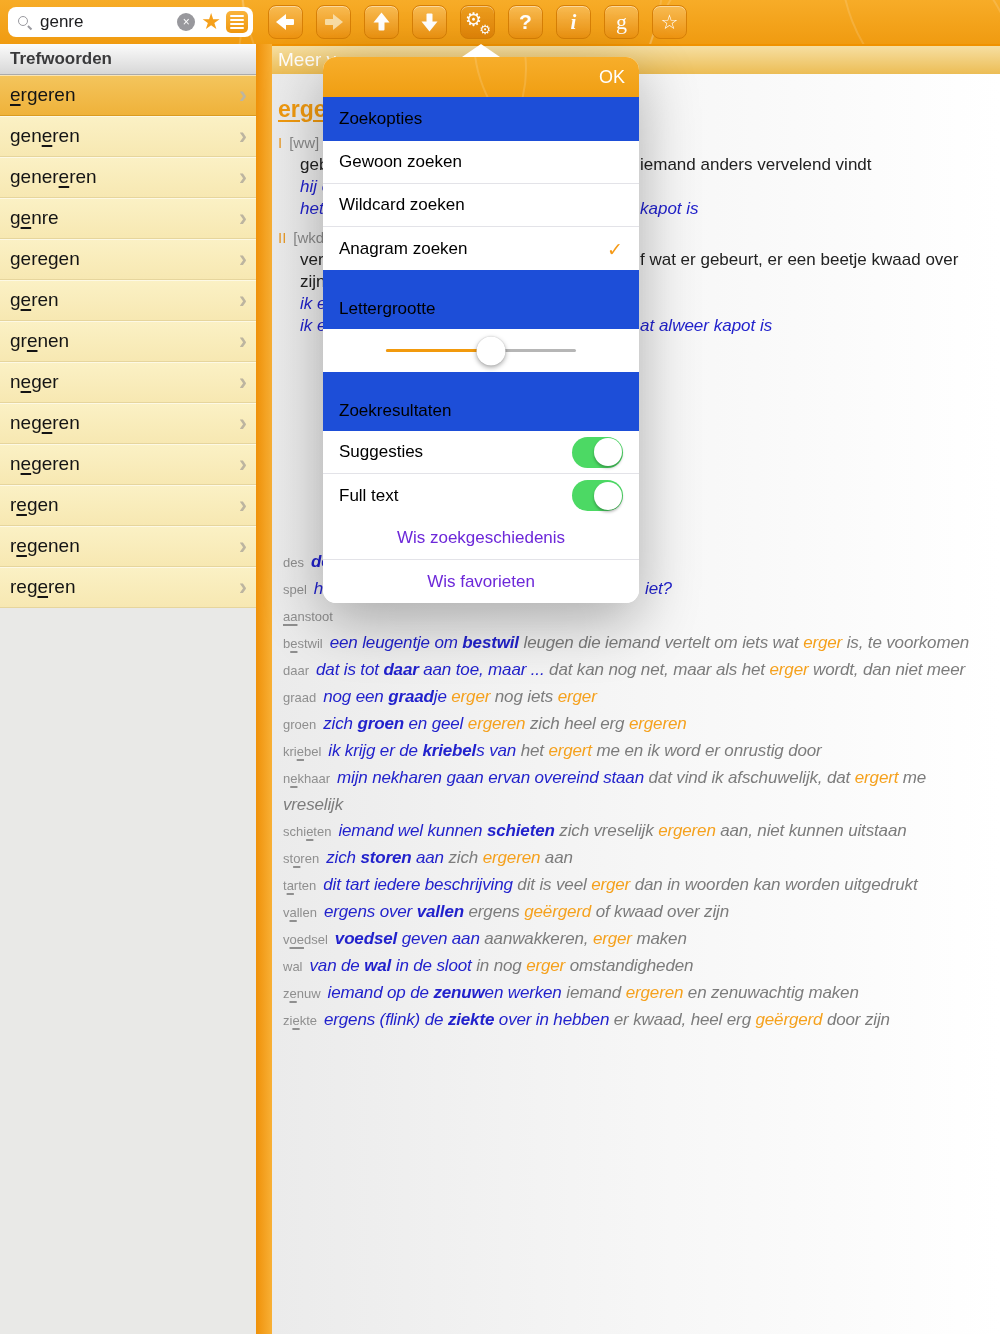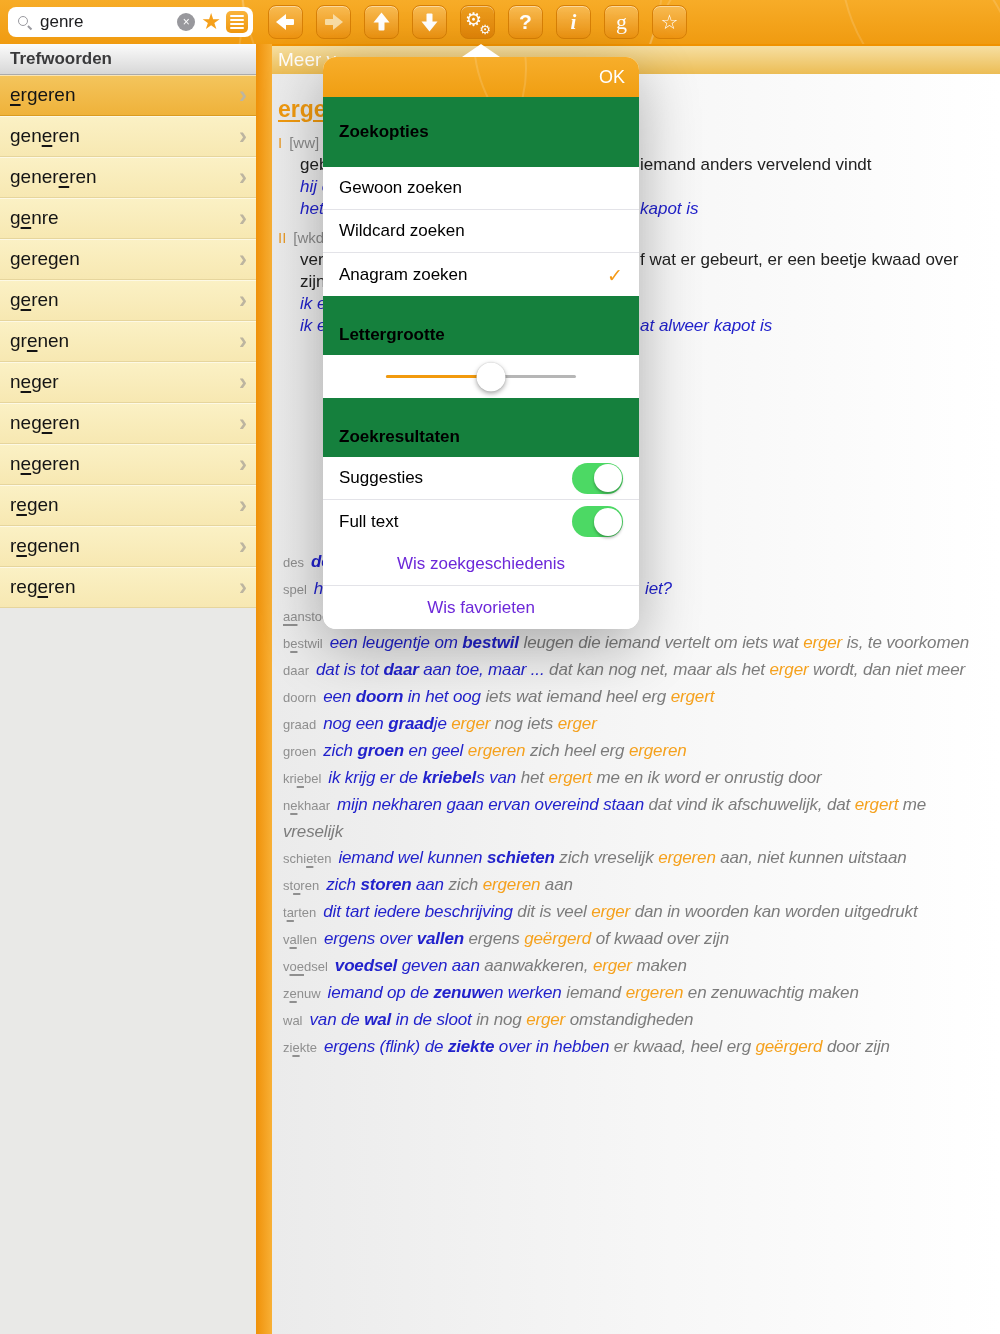--- a/index.html
+++ b/index.html
@@ -68,21 +68,21 @@
   .sg-k{color:#222}
 
   .more{position:absolute;left:0;top:498px;width:100%;bottom:0;padding:7px 12px 0 11px;box-sizing:border-box;font-size:17px;letter-spacing:-.15px}
   .mrow{position:relative;line-height:26px}
   .mlabel{color:#8F8F8F;font-size:13px;letter-spacing:0;margin-right:7px}
 
   
   .p-arrow{position:absolute;left:462px;top:44px;width:0;height:0;border-left:19px solid transparent;border-right:19px solid transparent;border-bottom:13px solid #fff;z-index:61}
   .popover{position:absolute;left:323px;top:57px;width:316px;border-radius:13px;background:#fff;box-shadow:0 18px 60px rgba(0,0,0,.30);overflow:hidden;z-index:60}
   .p-header{height:40px;background:linear-gradient(#F7AE2B,#F09E12);display:flex;align-items:center;justify-content:flex-end;padding:0 14px;color:#fff;font-size:18px;position:relative;overflow:hidden}
-  .p-sec{background:#15803d;color:#000;font-weight:bold;font-size:17px;padding:13px 16px;display:flex;align-items:center}
+  .p-sec{background:#1d4ed8;color:#000;font-weight:normal;font-size:17px;padding:0 16px;display:flex;align-items:center}
   .sec-a{height:44px}
   .sec-b{height:59px;align-items:flex-end;padding-bottom:10px;box-sizing:border-box}
   .p-row{height:43px;background:#fff;display:flex;align-items:center;justify-content:space-between;padding:0 16px;font-size:17px;color:#000;border-bottom:1px solid #E3E3E8;box-sizing:border-box}
   .p-row:last-child{border-bottom:0}
   .check{color:#F59A17;font-size:19px;font-weight:bold;font-family:"DejaVu Sans",sans-serif}
   .p-action{justify-content:center;color:#6d28d9}
   .slider-row{height:43px;background:#fff;display:flex;align-items:center;justify-content:center}
   .track{position:relative;width:190px;height:3px;background:#B6B6B6;border-radius:2px}
   .fill{position:absolute;left:0;top:0;height:100%;background:#F29A0D;border-radius:2px}
   .thumb{position:absolute;top:50%;transform:translate(-50%,-50%);width:29px;height:29px;border-radius:50%;background:#fff;box-shadow:0 2px 5px rgba(0,0,0,.35),0 0 1px rgba(0,0,0,.25)}
@@ -225,32 +225,31 @@
     <div class="band band-meer">
       <span>Meer v</span>
     </div>
 
     <div class="more" id="more-rows">
         <div class="mrow"><span class="mlabel"><span>des</span></span><span class="sg-b">de</span></div>
         <div class="mrow"><span class="mlabel"><span>spel</span></span><span class="sg-bi">he</span><span class="right-frag"><span class="sg-bi">iet?</span></span></div>
         <div class="mrow"><span class="mlabel"><span class="ul">aa</span><span>nstoot</span></span></div>
         <div class="mrow"><span class="mlabel"><span>b</span><span class="ul">e</span><span>stwil</span></span><span class="sg-bi">een leugentje om </span><span class="sg-b">bestwil</span><span class="sg-g"> leugen die iemand vertelt om iets wat </span><span class="sg-o">erger</span><span class="sg-g"> is, te voorkomen</span></div>
         <div class="mrow"><span class="mlabel"><span>daar</span></span><span class="sg-bi">dat is tot </span><span class="sg-b">daar</span><span class="sg-bi"> aan toe, maar ...</span><span class="sg-g"> dat kan nog net, maar als het </span><span class="sg-o">erger</span><span class="sg-g"> wordt, dan niet meer</span></div>
-        <div class="mrow"><span class="mlabel"><span>doorn</span></span><span class="sg-bi">een </span><span class="sg-b">doorn</span><span class="sg-bi"> in het oog</span><span class="sg-g"> iets wat iemand heel erg </span><span class="sg-o">ergert</span></div>
         <div class="mrow"><span class="mlabel"><span>graad</span></span><span class="sg-bi">nog een </span><span class="sg-b">graad</span><span class="sg-bi">je </span><span class="sg-o">erger</span><span class="sg-g"> nog iets </span><span class="sg-o">erger</span></div>
         <div class="mrow"><span class="mlabel"><span>groen</span></span><span class="sg-bi">zich </span><span class="sg-b">groen</span><span class="sg-bi"> en geel </span><span class="sg-o">ergeren</span><span class="sg-g"> zich heel erg </span><span class="sg-o">ergeren</span></div>
         <div class="mrow"><span class="mlabel"><span>kri</span><span class="ul">e</span><span>bel</span></span><span class="sg-bi">ik krijg er de </span><span class="sg-b">kriebel</span><span class="sg-bi">s van</span><span class="sg-g"> het </span><span class="sg-o">ergert</span><span class="sg-g"> me en ik word er onrustig door</span></div>
         <div class="mrow"><span class="mlabel"><span>n</span><span class="ul">e</span><span>khaar</span></span><span class="sg-bi">mijn nekharen gaan ervan overeind staan</span><span class="sg-g"> dat vind ik afschuwelijk, dat </span><span class="sg-o">ergert</span><span class="sg-g"> me vreselijk</span></div>
         <div class="mrow"><span class="mlabel"><span>schi</span><span class="ul">e</span><span>ten</span></span><span class="sg-bi">iemand wel kunnen </span><span class="sg-b">schieten</span><span class="sg-g"> zich vreselijk </span><span class="sg-o">ergeren</span><span class="sg-g"> aan, niet kunnen uitstaan</span></div>
         <div class="mrow"><span class="mlabel"><span>st</span><span class="ul">o</span><span>ren</span></span><span class="sg-bi">zich </span><span class="sg-b">storen</span><span class="sg-bi"> aan</span><span class="sg-g"> zich </span><span class="sg-o">ergeren</span><span class="sg-g"> aan</span></div>
         <div class="mrow"><span class="mlabel"><span>t</span><span class="ul">a</span><span>rten</span></span><span class="sg-bi">dit tart iedere beschrijving</span><span class="sg-g"> dit is veel </span><span class="sg-o">erger</span><span class="sg-g"> dan in woorden kan worden uitgedrukt</span></div>
         <div class="mrow"><span class="mlabel"><span>v</span><span class="ul">a</span><span>llen</span></span><span class="sg-bi">ergens over </span><span class="sg-b">vallen</span><span class="sg-g"> ergens </span><span class="sg-o">geërgerd</span><span class="sg-g"> of kwaad over zijn</span></div>
         <div class="mrow"><span class="mlabel"><span>v</span><span class="ul">oe</span><span>dsel</span></span><span class="sg-b">voedsel</span><span class="sg-bi"> geven aan</span><span class="sg-g"> aanwakkeren, </span><span class="sg-o">erger</span><span class="sg-g"> maken</span></div>
+        <div class="mrow"><span class="mlabel"><span>wal</span></span><span class="sg-bi">van de </span><span class="sg-b">wal</span><span class="sg-bi"> in de sloot</span><span class="sg-g"> in nog </span><span class="sg-o">erger</span><span class="sg-g"> omstandigheden</span></div>
         <div class="mrow"><span class="mlabel"><span>z</span><span class="ul">e</span><span>nuw</span></span><span class="sg-bi">iemand op de </span><span class="sg-b">zenuw</span><span class="sg-bi">en werken</span><span class="sg-g"> iemand </span><span class="sg-o">ergeren</span><span class="sg-g"> en zenuwachtig maken</span></div>
-        <div class="mrow"><span class="mlabel"><span>wal</span></span><span class="sg-bi">van de </span><span class="sg-b">wal</span><span class="sg-bi"> in de sloot</span><span class="sg-g"> in nog </span><span class="sg-o">erger</span><span class="sg-g"> omstandigheden</span></div>
         <div class="mrow"><span class="mlabel"><span>zi</span><span class="ul">e</span><span>kte</span></span><span class="sg-bi">ergens (flink) de </span><span class="sg-b">ziekte</span><span class="sg-bi"> over in hebben</span><span class="sg-g"> er kwaad, heel erg </span><span class="sg-o">geërgerd</span><span class="sg-g"> door zijn</span></div>
       </div>
   </div>
 
   <div class="p-arrow"></div>
   <div class="popover">
     <div class="p-header">
       <span class="arc" style="left:-40px;top:-110px;width:240px;height:240px"></span>
       <span class="arc" style="left:150px;top:-150px;width:260px;height:260px"></span>
       <span>OK</span>

